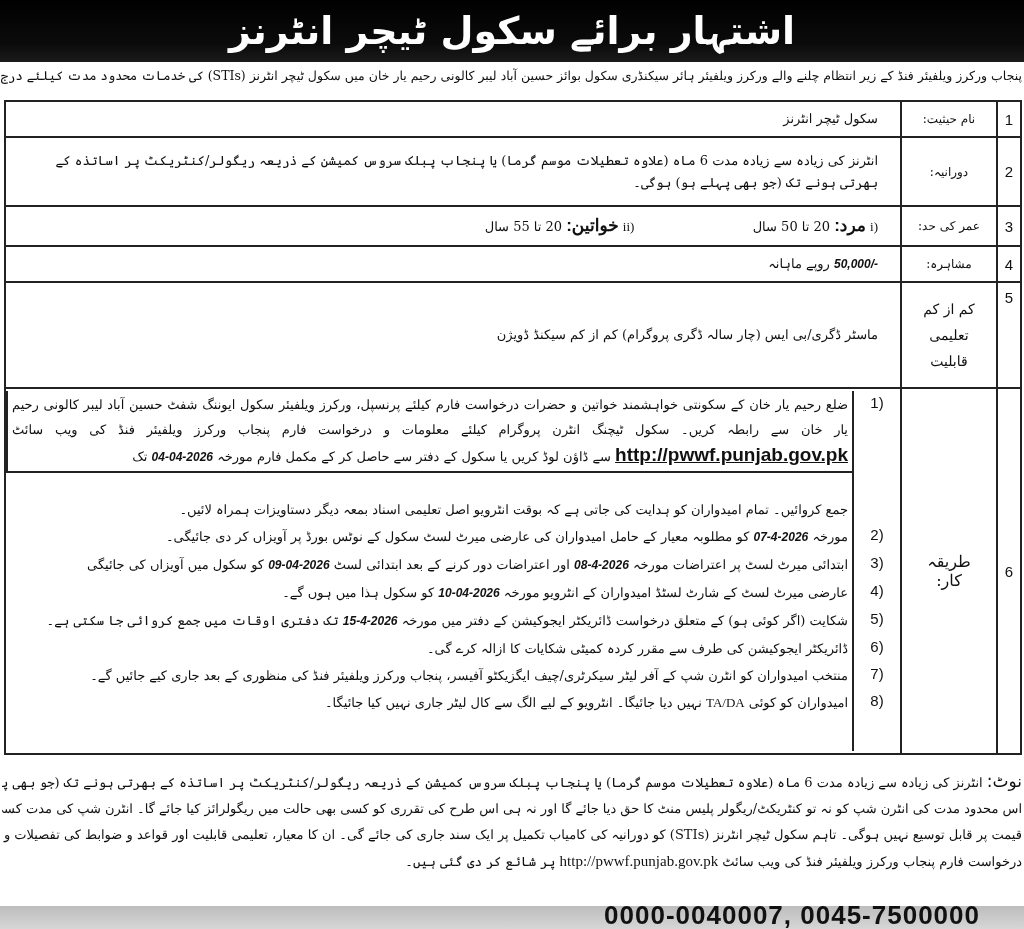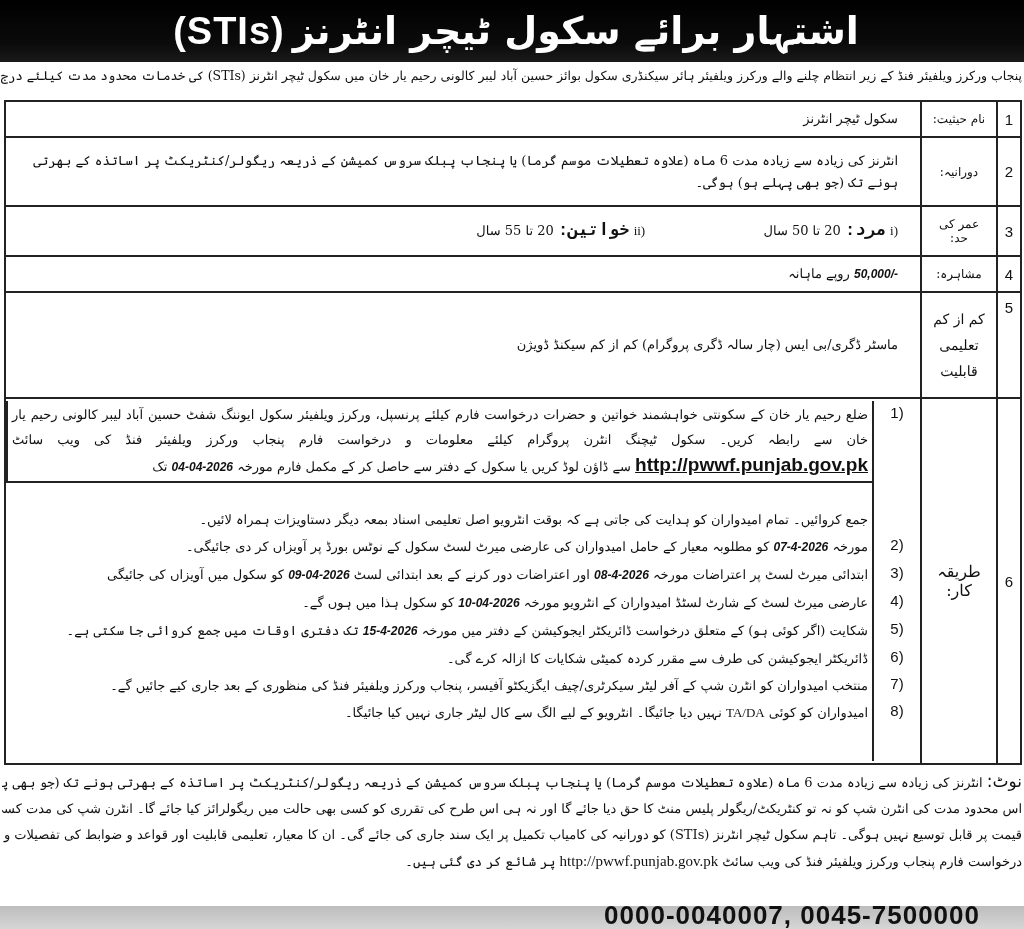--- a/index.html
+++ b/index.html
@@ -20,31 +20,31 @@
     padding-right: 2px; font-family: "DejaVu Serif", serif;
   }
 
   table.main {
     position: absolute; left: 4px; top: 100px; width: 1018px;
     border-collapse: collapse; direction: rtl; table-layout: fixed;
     font-family: "DejaVu Serif", serif; font-size: 13px;
   }
   table.main td { border: 2px solid #222; vertical-align: middle; }
   .c-num { width: 24px; text-align: center; font-family: "Liberation Sans", sans-serif; font-size: 15px; }
-  .c-label { width: 76px; text-align: center; font-size: 12px; padding: 10px; }
+  .c-label { width: 96px; text-align: center; font-size: 12px; padding: 10px; }
   .c-val { padding: 3px 22px; line-height: 22px; }
 
   .r1 td { height: 33px; }
   .r2 td { height: 69px; }
   .r3 td { height: 40px; }
   .r4 td { height: 32px; }
   .r5 td { height: 106px; }
   .r6 td { height: 366px; vertical-align: middle; }
 
-  .bold { font-weight: bold; font-family: Liberation Mono, monospace; margin-top: 41px; }
+  .bold { font-weight: bold; font-family: Liberation Sans, sans-serif; margin-top: 41px; }
   .latin { font-family: Liberation Serif, serif; direction: ltr; unicode-bidi: embed; }
   .big { font-size: 17px; }
 
   .proc-wrap { width: 100%; height: 100%; display: flex; flex-direction: column; padding: 2px 0; }
   .proc-item { display: flex; direction: rtl; align-items: flex-start; }
   .proc-item .pnum {
     width: 48px; flex: 0 0 48px; text-align: center; font-family: "Liberation Sans", sans-serif;
     font-size: 15px; border-left: 2px solid #222; align-self: stretch; padding-top: 3px;
   }
   .proc-item .ptext { flex: 1; padding: 1px 4px; line-height: 25px; font-size: 13px; text-align: justify; }
@@ -66,21 +66,20 @@
     display: flex; align-items: flex-end; padding: 0 4px; white-space: nowrap;
     font-family: "DejaVu Serif", serif; font-size: 15px; line-height: 28px;
   }
   .footer-bar .phones { font-family: "Liberation Sans", sans-serif; font-weight: bold; font-size: 26px; direction: ltr; unicode-bidi: embed; margin-right: 40px; letter-spacing: 1px; }
 </style>
 </head>
 <body>
 
 <div class="title-bar">
   <span>اشتہار برائے سکول ٹیچر انٹرنز</span>
-  <span class="latin">(STIs)</span>
 </div>
 
 <div class="intro">پنجاب ورکرز ویلفیئر فنڈ کے زیر انتظام چلنے والے ورکرز ویلفیئر ہائر سیکنڈری سکول بوائز حسین آباد لیبر کالونی رحیم یار خان میں سکول ٹیچر انٹرنز (STIs) کی خدمات محدود مدت کیلئے درج ذیل شرائط پر درکار ہیں:</div>
 
 <table class="main">
   <tbody>
       <tr class="r1">
     <td class="c-num">1</td>
     <td class="c-label">نام حیثیت:</td>
     <td class="c-val">سکول ٹیچر انٹرنز</td>

